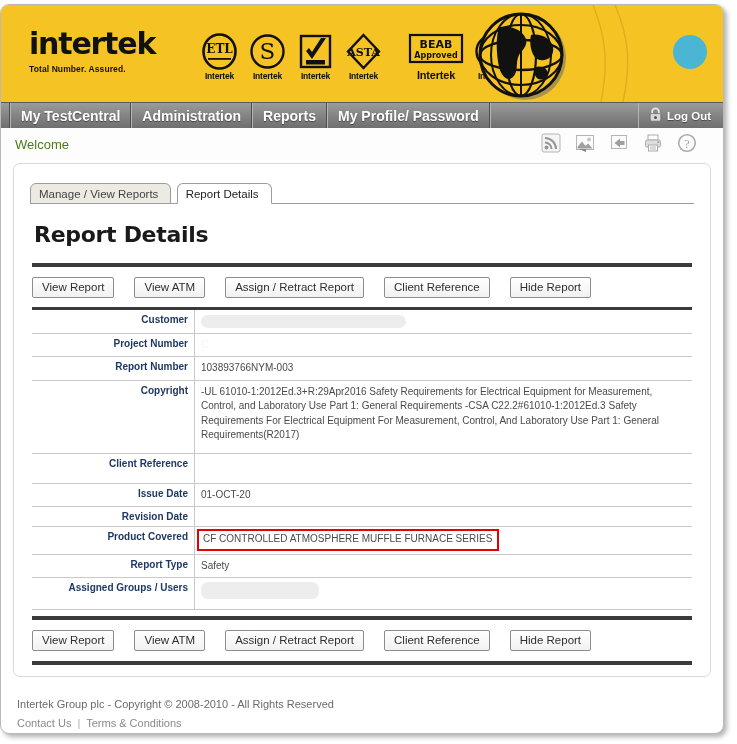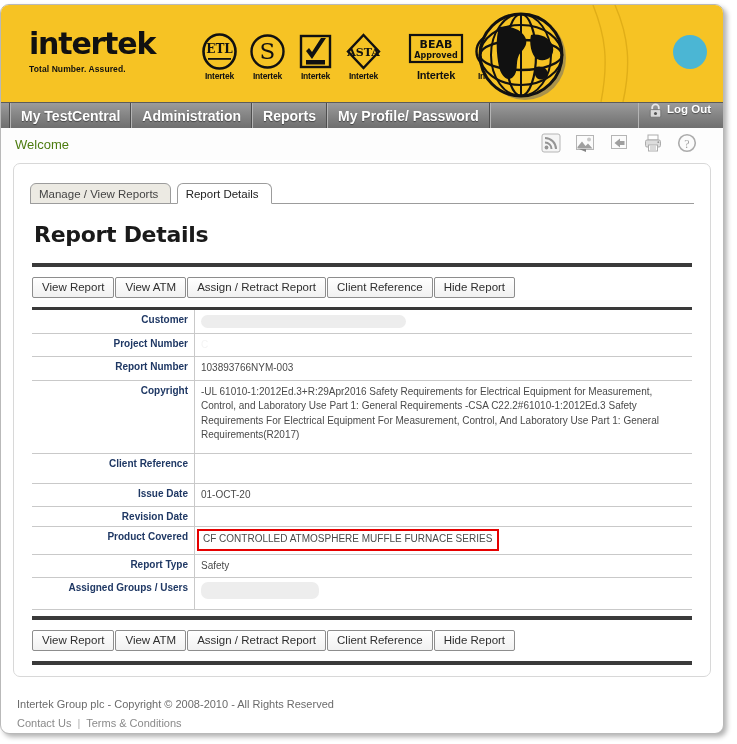--- a/index.html
+++ b/index.html
@@ -62,21 +62,21 @@
   .navitem{
     display:flex;align-items:center;padding:0 10px;
     color:#fff;font-size:14px;font-weight:bold;
     border-right:1px solid #4e4e4e;
     border-left:1px solid #b4b4b4;
     text-shadow:0 1px 1px rgba(0,0,0,.45);
     cursor:pointer;white-space:nowrap;
   }
   .navfill{flex:1;border-left:1px solid #b4b4b4;}
   .navlogout{
-    display:flex;align-items:flex-start;gap:5px;padding:0 12px 0 10px;
+    display:flex;align-items:center;gap:5px;padding:0 12px 0 10px;
     color:#fff;font-size:11.5px;font-weight:bold;
     border-left:1px solid #b4b4b4;
     text-shadow:0 1px 1px rgba(0,0,0,.45);
     cursor:pointer;
   }
 
   
   .welcome{
     position:relative;height:32px;background:#fdfdfd;
     display:flex;align-items:center;
@@ -116,21 +116,21 @@
   .page-title{
     margin:18px 0 0 20px;
     font-family:"DejaVu Sans", sans-serif;
     font-size:22px;font-weight:bold;color:#1a1a1a;
     letter-spacing:-.3px;
   }
 
   .rule{height:4px;background:#3a3a3a;margin:16px 18px 0 18px;}
   .rule.thin{height:3px;}
 
-  .btnrow{margin:10px 18px 0 18px;display:flex;gap:1px;}
+  .btnrow{margin:10px 18px 0 18px;display:flex;gap:20px;}
   .btn{
     padding:3px 9px 4px 9px;
     font-size:11.5px;color:#2f2f2f;
     border:1px solid #8d8d8d;
     background:linear-gradient(#ffffff,#f1f1f1);
     border-radius:2px;cursor:pointer;white-space:nowrap;
   }
 
   
   table.details{

